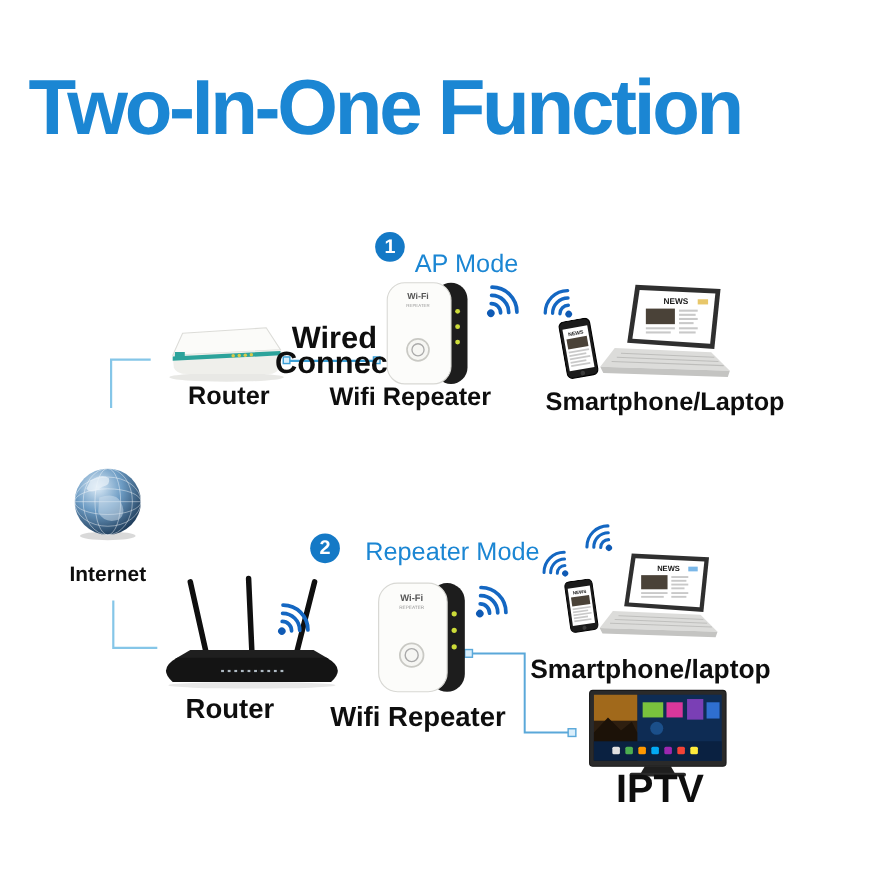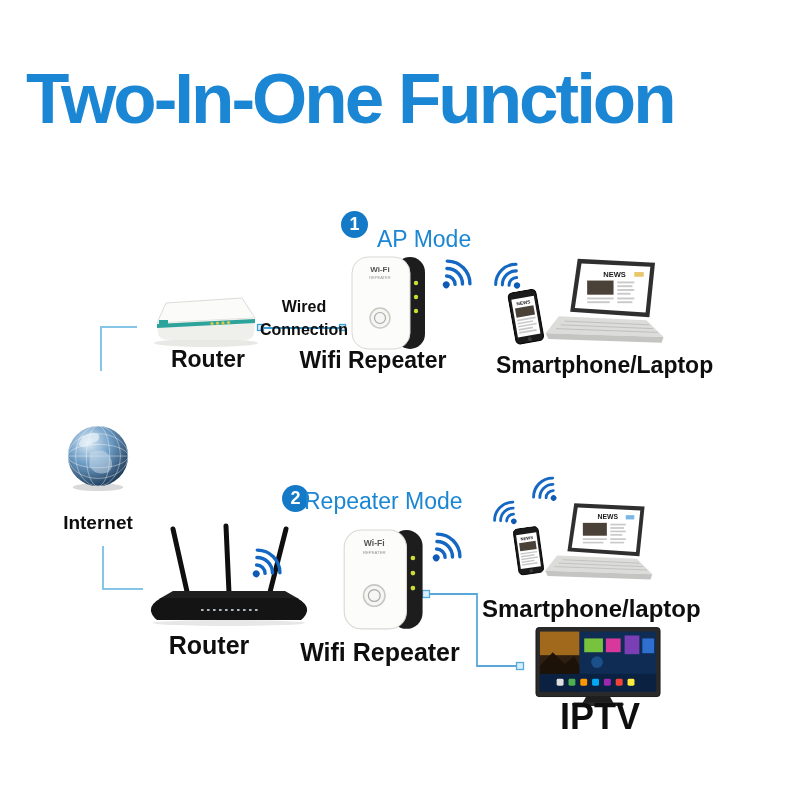--- a/index.html
+++ b/index.html
@@ -54,21 +54,21 @@
     <rect x="11" y="28" width="9" height="5" fill="#2ca39b"></rect>
     <g fill="#d9c94a">
       <circle cx="64" cy="31.5" r="1.6"></circle>
         <circle cx="69.5" cy="31.2" r="1.6"></circle>
       <circle cx="75" cy="30.9" r="1.6"></circle>
         <circle cx="80.5" cy="30.6" r="1.6"></circle>
     </g>
   </svg>
   <div class="abs lbl" style="left:150px;top:346px;width:116px;font-size:23px;">Router</div>
 
-  <div class="abs lbl" style="left:250px;top:295px;width:108px;font-size:16px;line-height:23px;">
+  <div class="abs lbl" style="left:250px;top:295px;width:108px;font-size:28px;line-height:23px;">
     <div>Wired</div>
     <div>Connection</div>
   </div>
 
   <svg class="abs" style="left:351px;top:256px;" width="78" height="95" viewBox="0 0 78 95">
     <rect x="44" y="1" width="30" height="92" rx="15" fill="#1d1d1d"></rect>
     <rect x="1" y="1" width="58" height="92" rx="16" fill="#fcfcfa" stroke="#d8d8d4" stroke-width="1"></rect>
     <g fill="#cddc39">
       <circle cx="65" cy="27" r="2.2"></circle>
         <circle cx="65" cy="41" r="2.2"></circle>
@@ -157,21 +157,21 @@
       <ellipse cx="36" cy="34" rx="12" ry="31"></ellipse>
       <ellipse cx="36" cy="34" rx="23" ry="31"></ellipse>
       <line x1="5" y1="34" x2="67" y2="34"></line>
     </g>
     <path d="M20,14 q11,-7 17,-2 q2,6 -6,8 q-11,8 -15,2 z" fill="#e8f1f8" opacity="0.7"></path>
     <path d="M28,30 q15,-5 20,4 q6,11 -2,17 q-13,4 -19,-7 z" fill="#cfe0ee" opacity="0.5"></path>
   </svg>
   <div class="abs lbl" style="left:52px;top:512px;width:92px;font-size:19px;">Internet</div>
 
   <div class="abs badge" style="left:282px;top:485px;">2</div>
-  <div class="abs mode-label" style="left:304px;top:488px;">Repeater Mode</div>
+  <div class="abs mode-label" style="left:332px;top:488px;">Repeater Mode</div>
 
   <svg class="abs" style="left:143px;top:520px;" width="172" height="108" viewBox="0 0 172 108">
     <g stroke="#0f0f0f" stroke-width="5" stroke-linecap="round">
       <line x1="45" y1="76" x2="30" y2="9"></line>
       <line x1="86" y1="73" x2="83" y2="6"></line>
       <line x1="126" y1="76" x2="143" y2="9"></line>
     </g>
     <path d="M30,71 L142,71 L156,79 L16,79 Z" fill="#1f1f1f"></path>
     <path d="M18,78 L154,78 Q172,88 158,100 L14,100 Q0,88 18,78 Z" fill="#141414"></path>
     <g fill="#aeb9c2">

